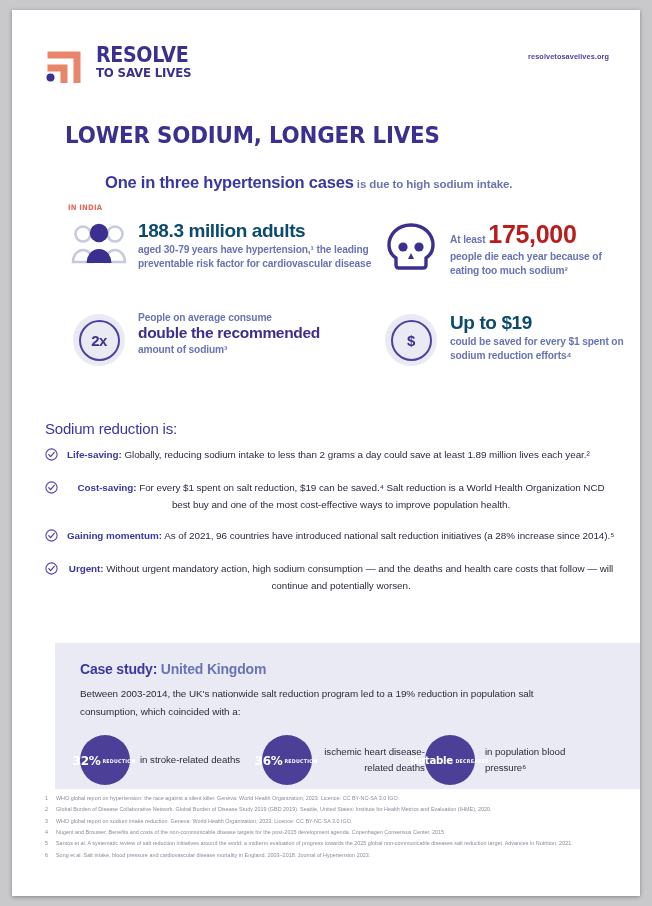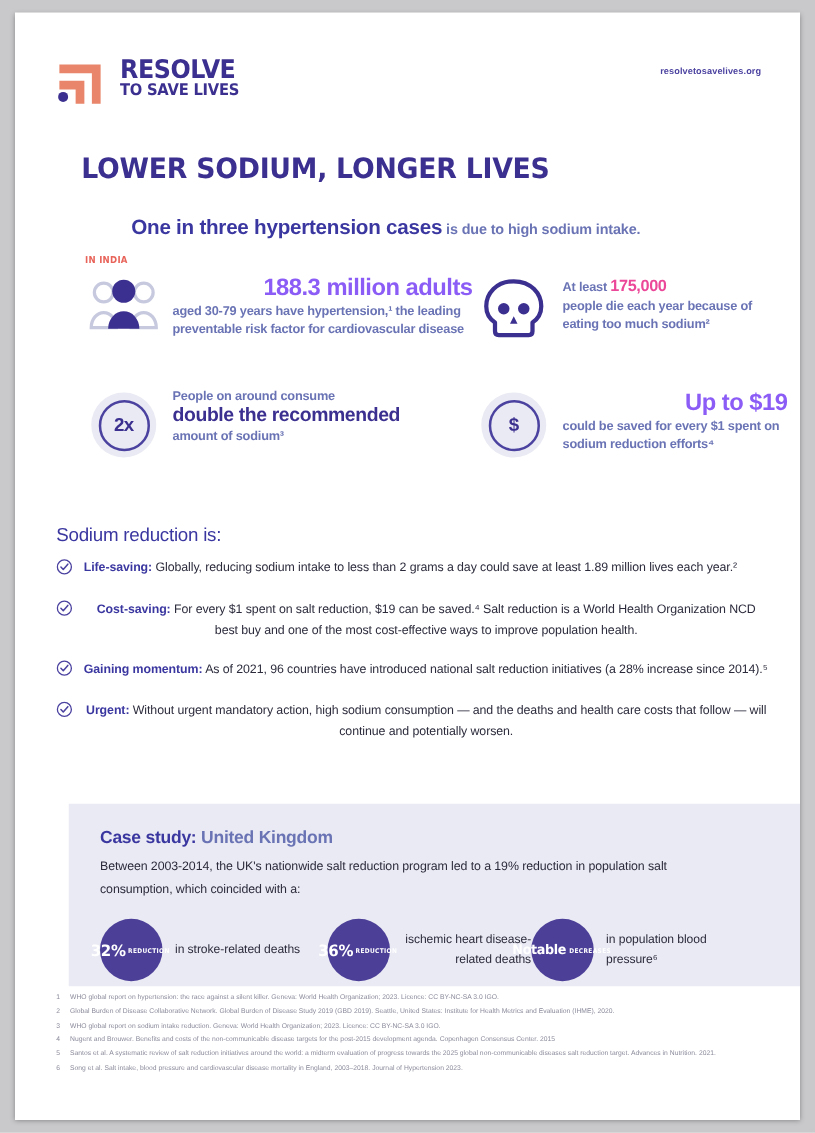--- a/index.html
+++ b/index.html
@@ -129,43 +129,42 @@
     display: flex;
     justify-content: center;
     align-items: flex-start;
     padding-top: 2px;
   }
   .stat-text { padding-left: 8px; }
 
   .big-num {
     font-size: 19px;
     font-weight: bold;
-    color: #8b5cf6;
+    color: #0c4a6e;
     letter-spacing: -0.4px;
     line-height: 1.15;
-    text-align: right;
   }
   .stat-sub {
     font-size: 10.2px;
     font-weight: bold;
     color: #6a74b5;
     line-height: 1.35;
     letter-spacing: -0.15px;
     margin-top: 1px;
   }
   .stat-pre {
     font-size: 10.2px;
     font-weight: bold;
     color: #6a74b5;
     letter-spacing: -0.15px;
   }
   .inline-big {
-    font-size: 13px;
-    font-weight: bold;
-    color: #ec4899;
+    font-size: 25px;
+    font-weight: bold;
+    color: #b91c1c;
     letter-spacing: -0.3px;
   }
   .stat-mid {
     font-size: 15.5px;
     font-weight: bold;
     color: #3b2f8f;
     line-height: 1.24;
     letter-spacing: -0.3px;
   }
 
@@ -386,21 +385,21 @@
       </div>
     </div>
 
     <div class="stat" style="left:56px; top:96px; width:310px;">
       <div class="stat-icon">
         <div class="circ-badge">
           <div class="circ-inner">2x</div>
         </div>
       </div>
       <div class="stat-text">
-        <div class="stat-pre">People on around consume</div>
+        <div class="stat-pre">People on average consume</div>
         <div class="stat-mid">double the recommended</div>
         <div class="stat-sub">amount of sodium³</div>
       </div>
     </div>
 
     <div class="stat" style="left:368px; top:96px; width:250px;">
       <div class="stat-icon">
         <div class="circ-badge">
           <div class="circ-inner">$</div>
         </div>

